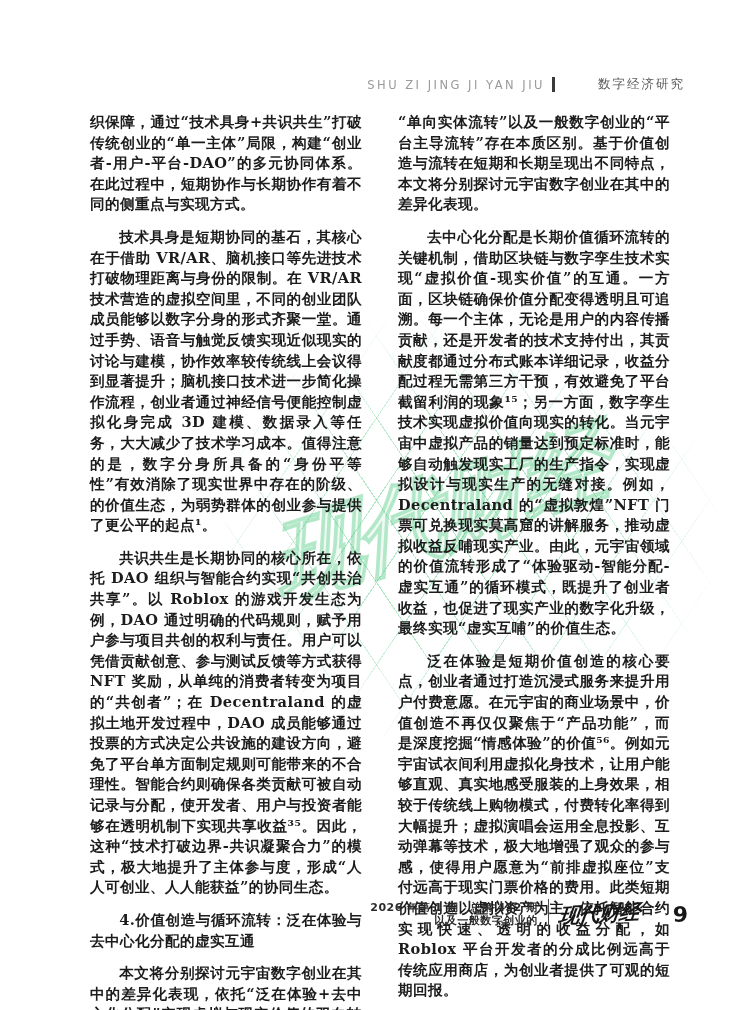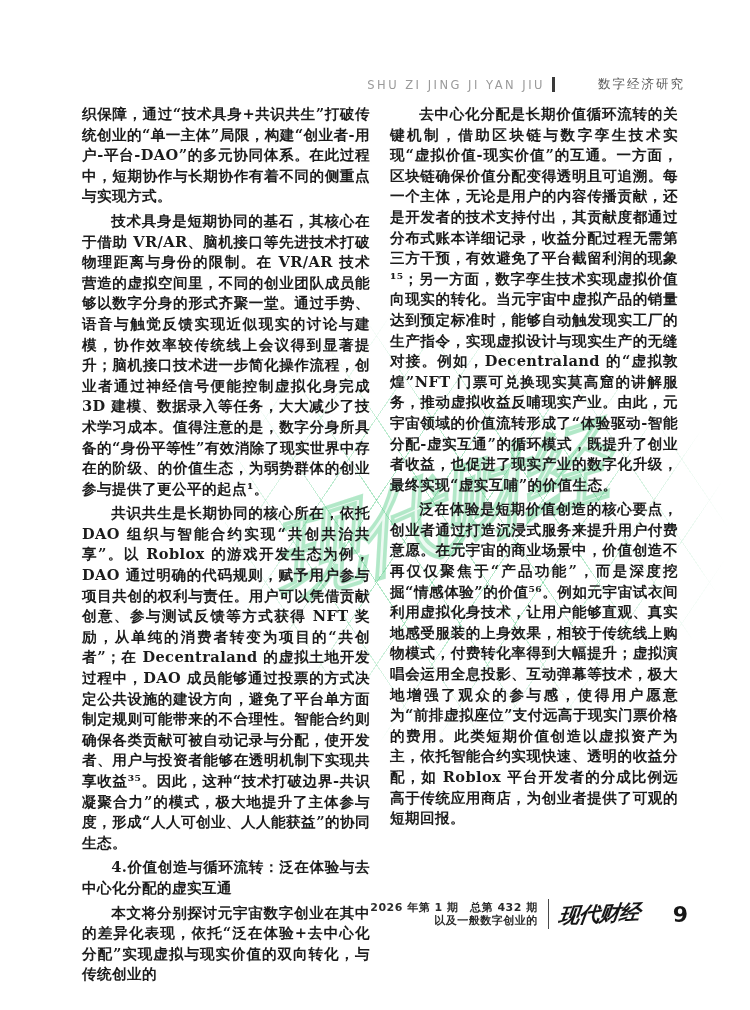--- a/index.html
+++ b/index.html
@@ -50,21 +50,21 @@
     font-size:12.5px;color:#5b5b5b;letter-spacing:2px;margin-left:36px;
   }
 
   
   .columns{
     position:absolute;left:78px;top:100px;right:68px;
     display:flex;gap:12px;
   }
   .col{width:296px;}
   .col p{
-    margin:4px;
+    margin:12px;
     font-size:14.6px;
     line-height:20.6px;
     letter-spacing:0.4px;
     text-align:justify;
     text-align-last:left;
     font-weight:600;
     color:#1c1c1c;
   }
   .col p.indent{text-indent:2em;}
 
@@ -112,20 +112,21 @@
 
   <div class="columns">
     <div class="col">
       <p>织保障，通过“技术具身+共识共生”打破传统创业的“单一主体”局限，构建“创业者-用户-平台-DAO”的多元协同体系。在此过程中，短期协作与长期协作有着不同的侧重点与实现方式。</p>
       <p class="indent">技术具身是短期协同的基石，其核心在于借助 VR/AR、脑机接口等先进技术打破物理距离与身份的限制。在 VR/AR 技术营造的虚拟空间里，不同的创业团队成员能够以数字分身的形式齐聚一堂。通过手势、语音与触觉反馈实现近似现实的讨论与建模，协作效率较传统线上会议得到显著提升；脑机接口技术进一步简化操作流程，创业者通过神经信号便能控制虚拟化身完成 3D 建模、数据录入等任务，大大减少了技术学习成本。值得注意的是，数字分身所具备的“身份平等性”有效消除了现实世界中存在的阶级、的价值生态，为弱势群体的创业参与提供了更公平的起点¹。</p>
       <p class="indent">共识共生是长期协同的核心所在，依托 DAO 组织与智能合约实现“共创共治共享”。以 Roblox 的游戏开发生态为例，DAO 通过明确的代码规则，赋予用户参与项目共创的权利与责任。用户可以凭借贡献创意、参与测试反馈等方式获得 NFT 奖励，从单纯的消费者转变为项目的“共创者”；在 Decentraland 的虚拟土地开发过程中，DAO 成员能够通过投票的方式决定公共设施的建设方向，避免了平台单方面制定规则可能带来的不合理性。智能合约则确保各类贡献可被自动记录与分配，使开发者、用户与投资者能够在透明机制下实现共享收益³⁵。因此，这种“技术打破边界-共识凝聚合力”的模式，极大地提升了主体参与度，形成“人人可创业、人人能获益”的协同生态。</p>
       <p class="indent">4.价值创造与循环流转：泛在体验与去中心化分配的虚实互通</p>
       <p class="indent">本文将分别探讨元宇宙数字创业在其中的差异化表现，依托“泛在体验+去中心化分配”实现虚拟与现实价值的双向转化，与传统创业的</p>
     </div>
     <div class="col">
+      <p>“单向实体流转”以及一般数字创业的“平台主导流转”存在本质区别。基于价值创造与流转在短期和长期呈现出不同特点，本文将分别探讨元宇宙数字创业在其中的差异化表现。</p>
       <p class="indent">去中心化分配是长期价值循环流转的关键机制，借助区块链与数字孪生技术实现“虚拟价值-现实价值”的互通。一方面，区块链确保价值分配变得透明且可追溯。每一个主体，无论是用户的内容传播贡献，还是开发者的技术支持付出，其贡献度都通过分布式账本详细记录，收益分配过程无需第三方干预，有效避免了平台截留利润的现象¹⁵；另一方面，数字孪生技术实现虚拟价值向现实的转化。当元宇宙中虚拟产品的销量达到预定标准时，能够自动触发现实工厂的生产指令，实现虚拟设计与现实生产的无缝对接。例如，Decentraland 的“虚拟敦煌”NFT 门票可兑换现实莫高窟的讲解服务，推动虚拟收益反哺现实产业。由此，元宇宙领域的价值流转形成了“体验驱动-智能分配-虚实互通”的循环模式，既提升了创业者收益，也促进了现实产业的数字化升级，最终实现“虚实互哺”的价值生态。</p>
       <p class="indent">泛在体验是短期价值创造的核心要点，创业者通过打造沉浸式服务来提升用户付费意愿。在元宇宙的商业场景中，价值创造不再仅仅聚焦于“产品功能”，而是深度挖掘“情感体验”的价值⁵⁶。例如元宇宙试衣间利用虚拟化身技术，让用户能够直观、真实地感受服装的上身效果，相较于传统线上购物模式，付费转化率得到大幅提升；虚拟演唱会运用全息投影、互动弹幕等技术，极大地增强了观众的参与感，使得用户愿意为“前排虚拟座位”支付远高于现实门票价格的费用。此类短期价值创造以虚拟资产为主，依托智能合约实现快速、透明的收益分配，如 Roblox 平台开发者的分成比例远高于传统应用商店，为创业者提供了可观的短期回报。</p>
     </div>
   </div>
 
   <div class="footer">
     <div class="issue-block">
       <div>2026 年第 1 期　总第 432 期</div>
       <div>以及一般数字创业的</div>
     </div>

